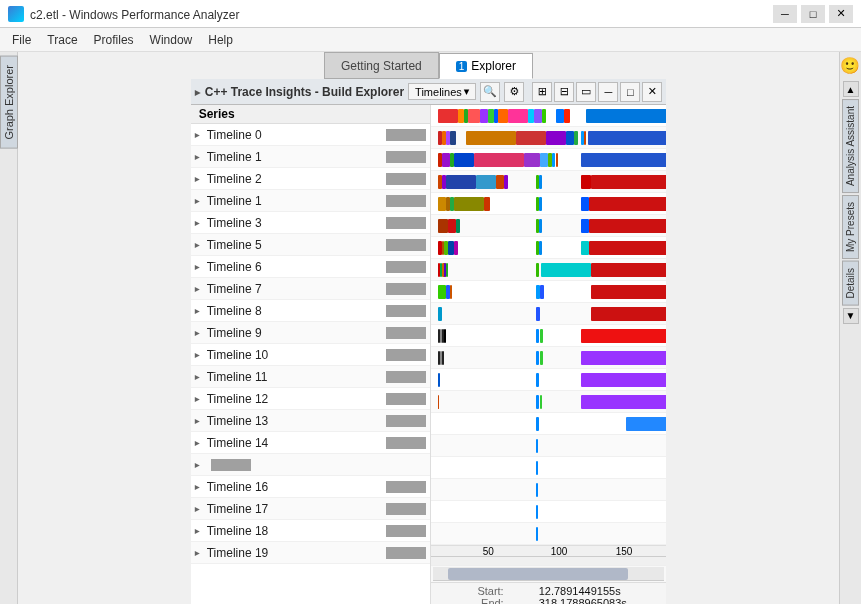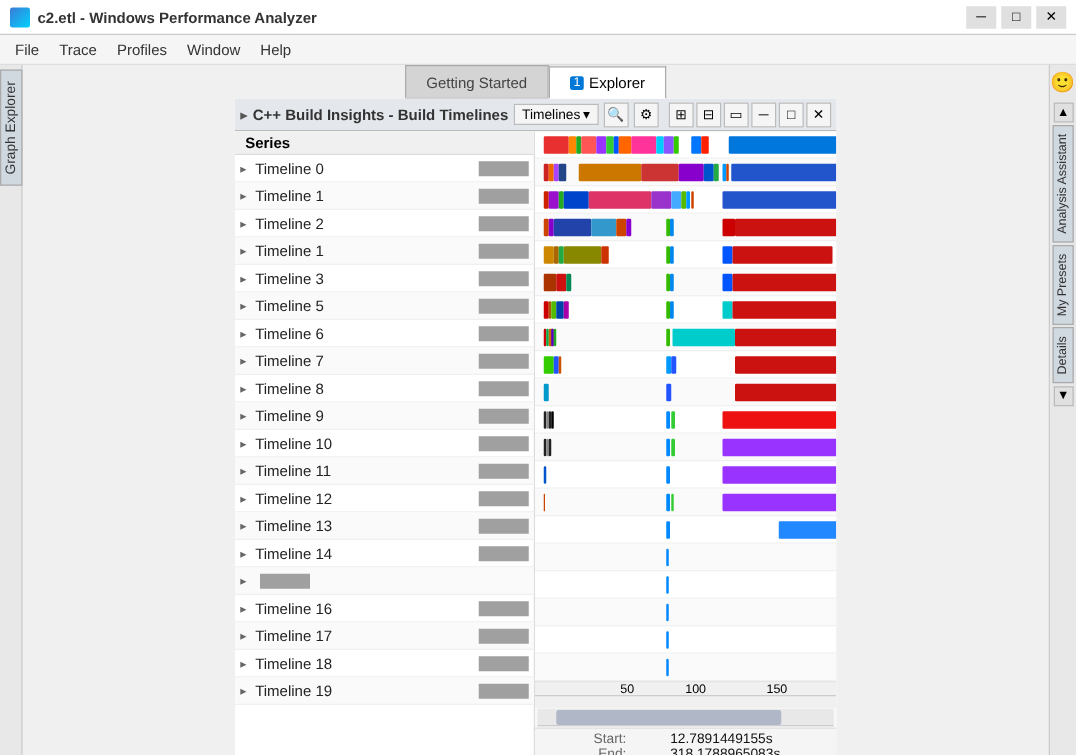--- a/index.html
+++ b/index.html
@@ -1,20 +1,20 @@
 <!DOCTYPE html>
 <html><head>
   <meta charset="utf-8">
   <style>
     * { margin: 0; padding: 0; box-sizing: border-box; }
     body { font-family: 'Segoe UI', Arial, sans-serif; font-size: 12px; background: #f0f0f0; width: 861px; height: 604px; overflow: hidden; }
 
     
     .title-bar { background: #fff; border-bottom: 1px solid #ccc; display: flex; align-items: center; justify-content: space-between; padding: 4px 8px; height: 28px; }
-    .title-bar-left { display: flex; align-items: center; gap: 6px; font-weight: bold; }
+    .title-bar-left { display: flex; align-items: flex-end; gap: 6px; }
     .title-bar-icon { width: 16px; height: 16px; background: linear-gradient(135deg, #3a7bd5, #00d2ff); border-radius: 2px; }
     .title-bar-text { font-size: 12px; color: #333; }
     .title-bar-controls { display: flex; gap: 4px; }
     .title-btn { width: 24px; height: 18px; border: none; background: #e0e0e0; cursor: pointer; font-size: 11px; display: flex; align-items: center; justify-content: center; }
 
     
     .menu-bar { background: #f5f5f5; border-bottom: 1px solid #ddd; display: flex; align-items: center; padding: 2px 4px; height: 24px; }
     .menu-item { padding: 2px 8px; cursor: pointer; font-size: 12px; color: #333; }
 
     
@@ -119,21 +119,21 @@
       <div class="tab active">
         <span class="tab-number">1</span>
         <span>Explorer</span>
       </div>
     </div>
 
     <div class="analysis-panel">
 
       <div class="sub-toolbar">
         <span style="font-size:12px;color:#555;">▸</span>
-        <span class="sub-toolbar-title">C++ Build Insights - Build Timelines</span>
+        <span class="sub-toolbar-title">C++ Trace Insights - Build Explorer</span>
         <div class="sub-toolbar-btn">
           <span>Timelines</span>
           <span>▾</span>
         </div>
         <div class="toolbar-icon-btn">🔍</div>
         <div class="toolbar-icon-btn">⚙</div>
         <div class="toolbar-spacer"></div>
         <div class="toolbar-icons">
           <div class="toolbar-icon-btn">⊞</div>
           <div class="toolbar-icon-btn">⊟</div>
@@ -432,21 +432,21 @@
               <div class="timeline-row">
                 <div class="tl-block" style="left: 105px; width: 2px; background: rgb(0, 136, 255);"></div>
                 <div class="tl-block" style="left: 280px; width: 90px; background: rgb(34, 85, 221);"></div>
               </div>
             </div>
 
           <div style="border-top:1px solid #ddd; background:#f8f8f8;">
 
             <div style="position:relative; height:20px; border-bottom:1px solid #eee; background:#f0f0f0;">
               <div style="position:absolute; left:0; right:0; height:1px; top:10px; background:#ccc;"></div>
-              <span class="axis-tick" style="left:68px;">50</span>
+              <span class="axis-tick" style="left:52px;">50</span>
               <span class="axis-tick" style="left:120px;">100</span>
               <span class="axis-tick" style="left:185px;">150</span>
               <span class="axis-tick" style="left:250px;">200</span>
               <span class="axis-tick" style="left:315px;">250</span>
               <span class="axis-tick" style="left:380px;">300</span>
             </div>
 
             <div style="height:14px; background:#e8e8e8; position:relative; border-bottom:1px solid #ccc; margin:1px 2px;">
               <div style="position:absolute; left:15px; width:180px; height:12px; top:1px; background:#b0b8c8; border-radius:2px;"></div>
             </div>

